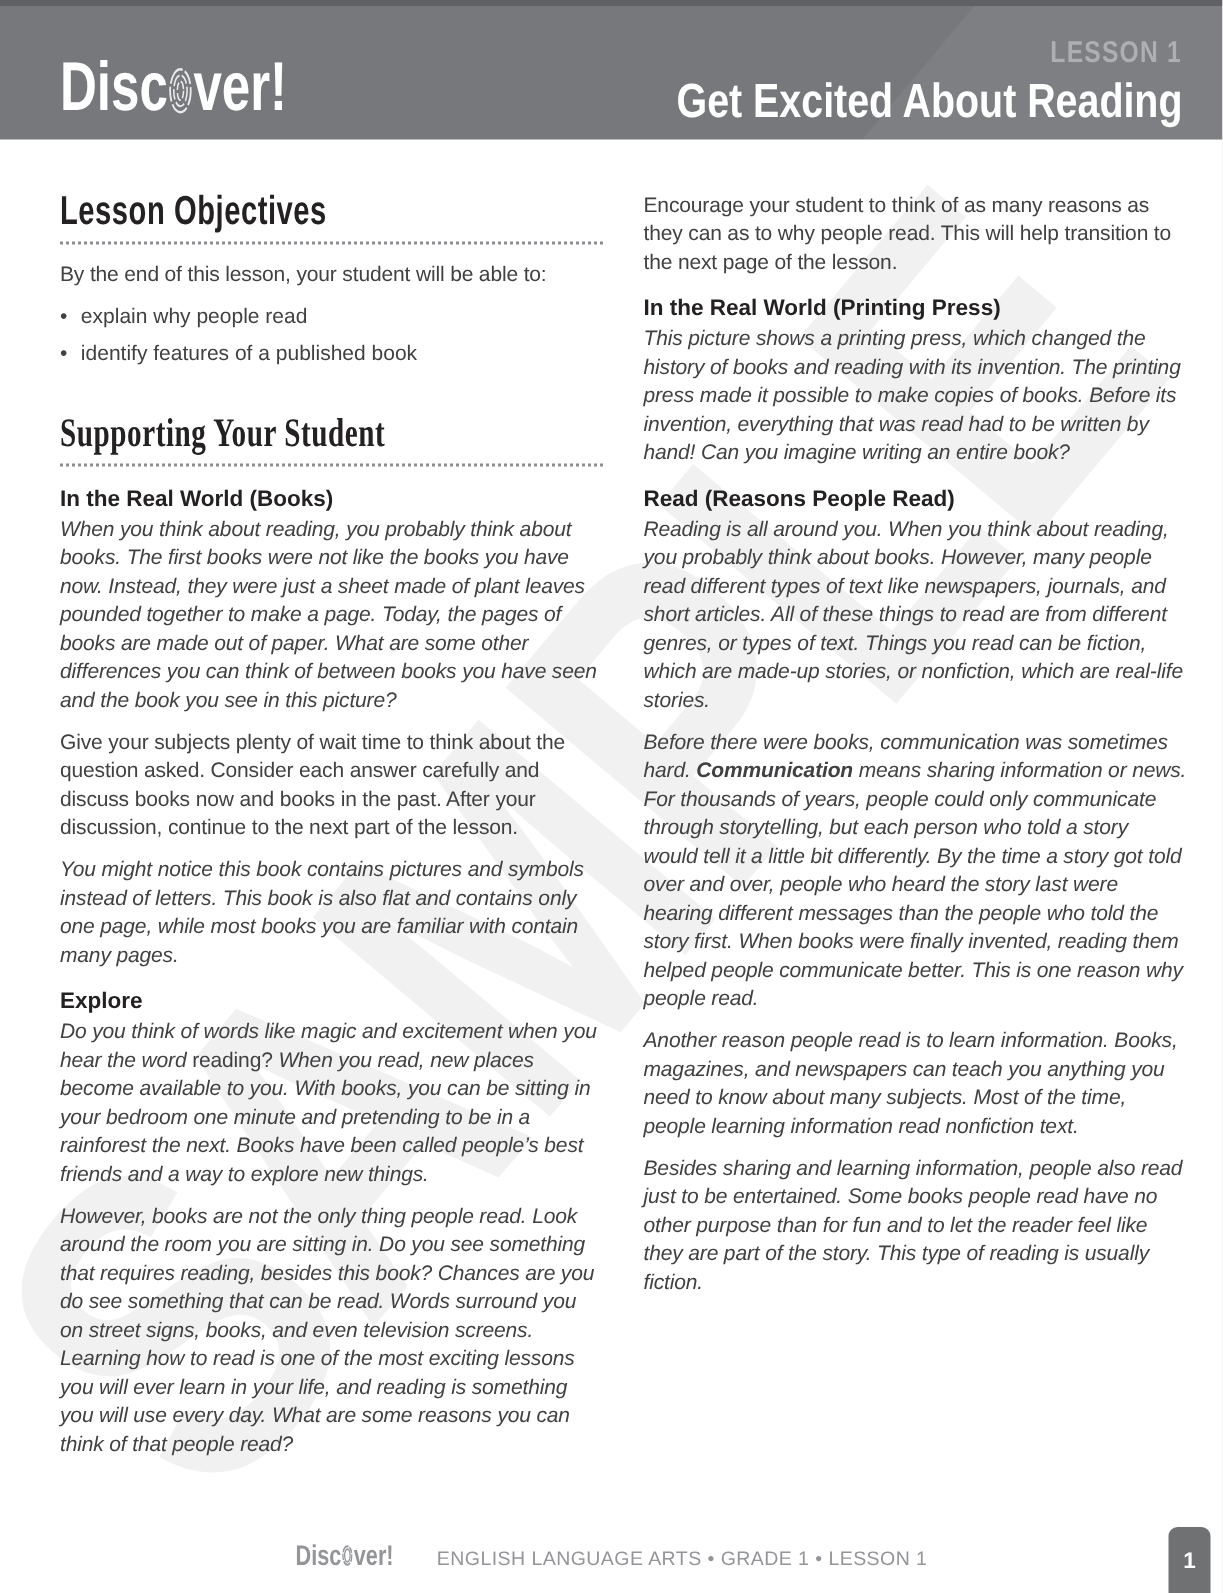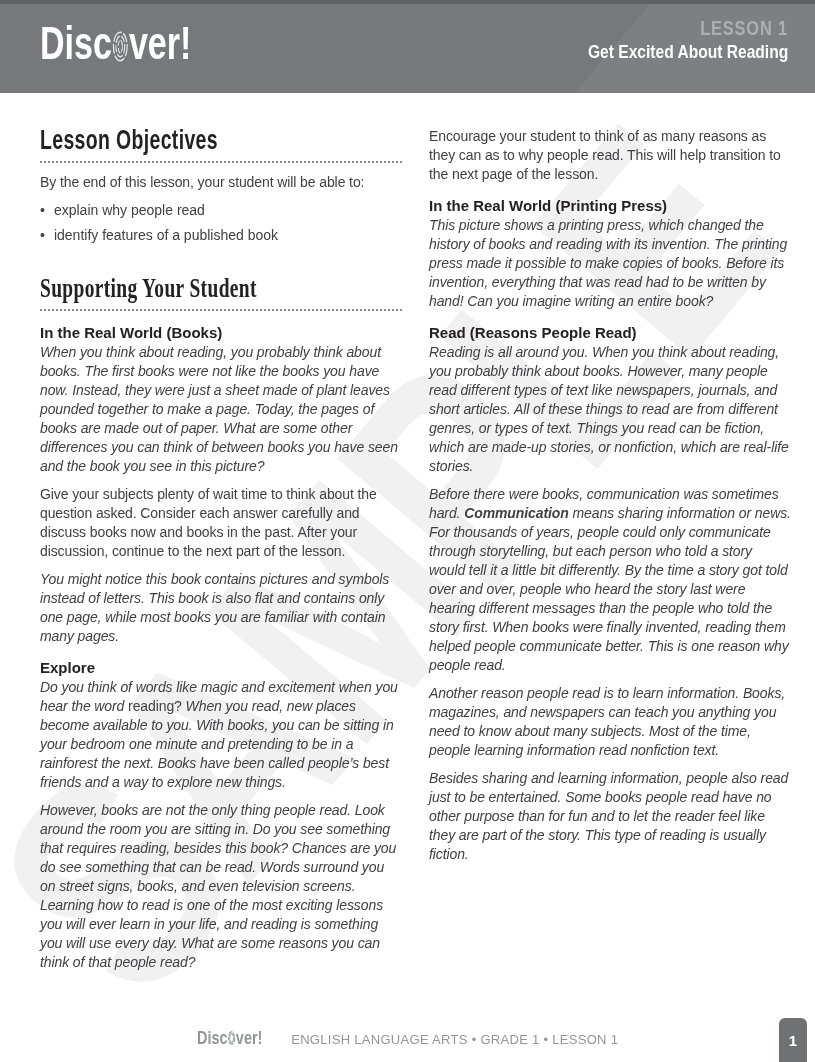--- a/index.html
+++ b/index.html
@@ -16,41 +16,42 @@
   
   .hdr {
     position: relative;
     height: 93px;
     background: var(--header-bg, #76787b);
     border-top: 4px solid var(--top-strip, #606164);
     display: flex;
     justify-content: space-between;
     overflow: hidden;
     z-index: 2;
+    align-items: center;
   }
   .hdr-wm {
     position: absolute; right: -90px; top: -30px;
     width: 330px; height: 280px;
     background: rgba(255,255,255,0.055);
     transform: rotate(-50deg);
   }
   .brand {
     margin: 16px 0 0 40px;
     color: #fff;
     font-weight: bold;
     font-size: 46px;
     line-height: 1;
     white-space: nowrap;
   }
   .cond-l { display:inline-block; transform: scaleX(0.74); transform-origin: 0 50%; }
   .cond-r { display:inline-block; transform: scaleX(0.82); transform-origin: 100% 50%; }
   .fp-icon { vertical-align: -3px; margin: 0 1px; }
   .hdr-right { text-align: right; margin: 12px 27px 0 0; position: relative; }
   .lesson-label { color: var(--header-accent-text, #a9abad); font-size: 20px; font-weight: bold; letter-spacing: 1px; line-height: 1.2; }
-  .hdr-title { color: #ffffff; font-size: 19px; font-weight: bold; line-height: 1.25; }
+  .hdr-title { color: #ffffff; font-size: 32px; font-weight: bold; line-height: 1.25; }
 
   
   .watermark {
     position: absolute; left: 47%; top: 53%;
     transform: translate(-50%,-50%) rotate(-50deg) scale(0.82,1);
     font-size: 300px; font-weight: bold;
     color: var(--watermark, #f1f1f2);
     letter-spacing: -6px;
     white-space: nowrap;
     z-index: 0;

